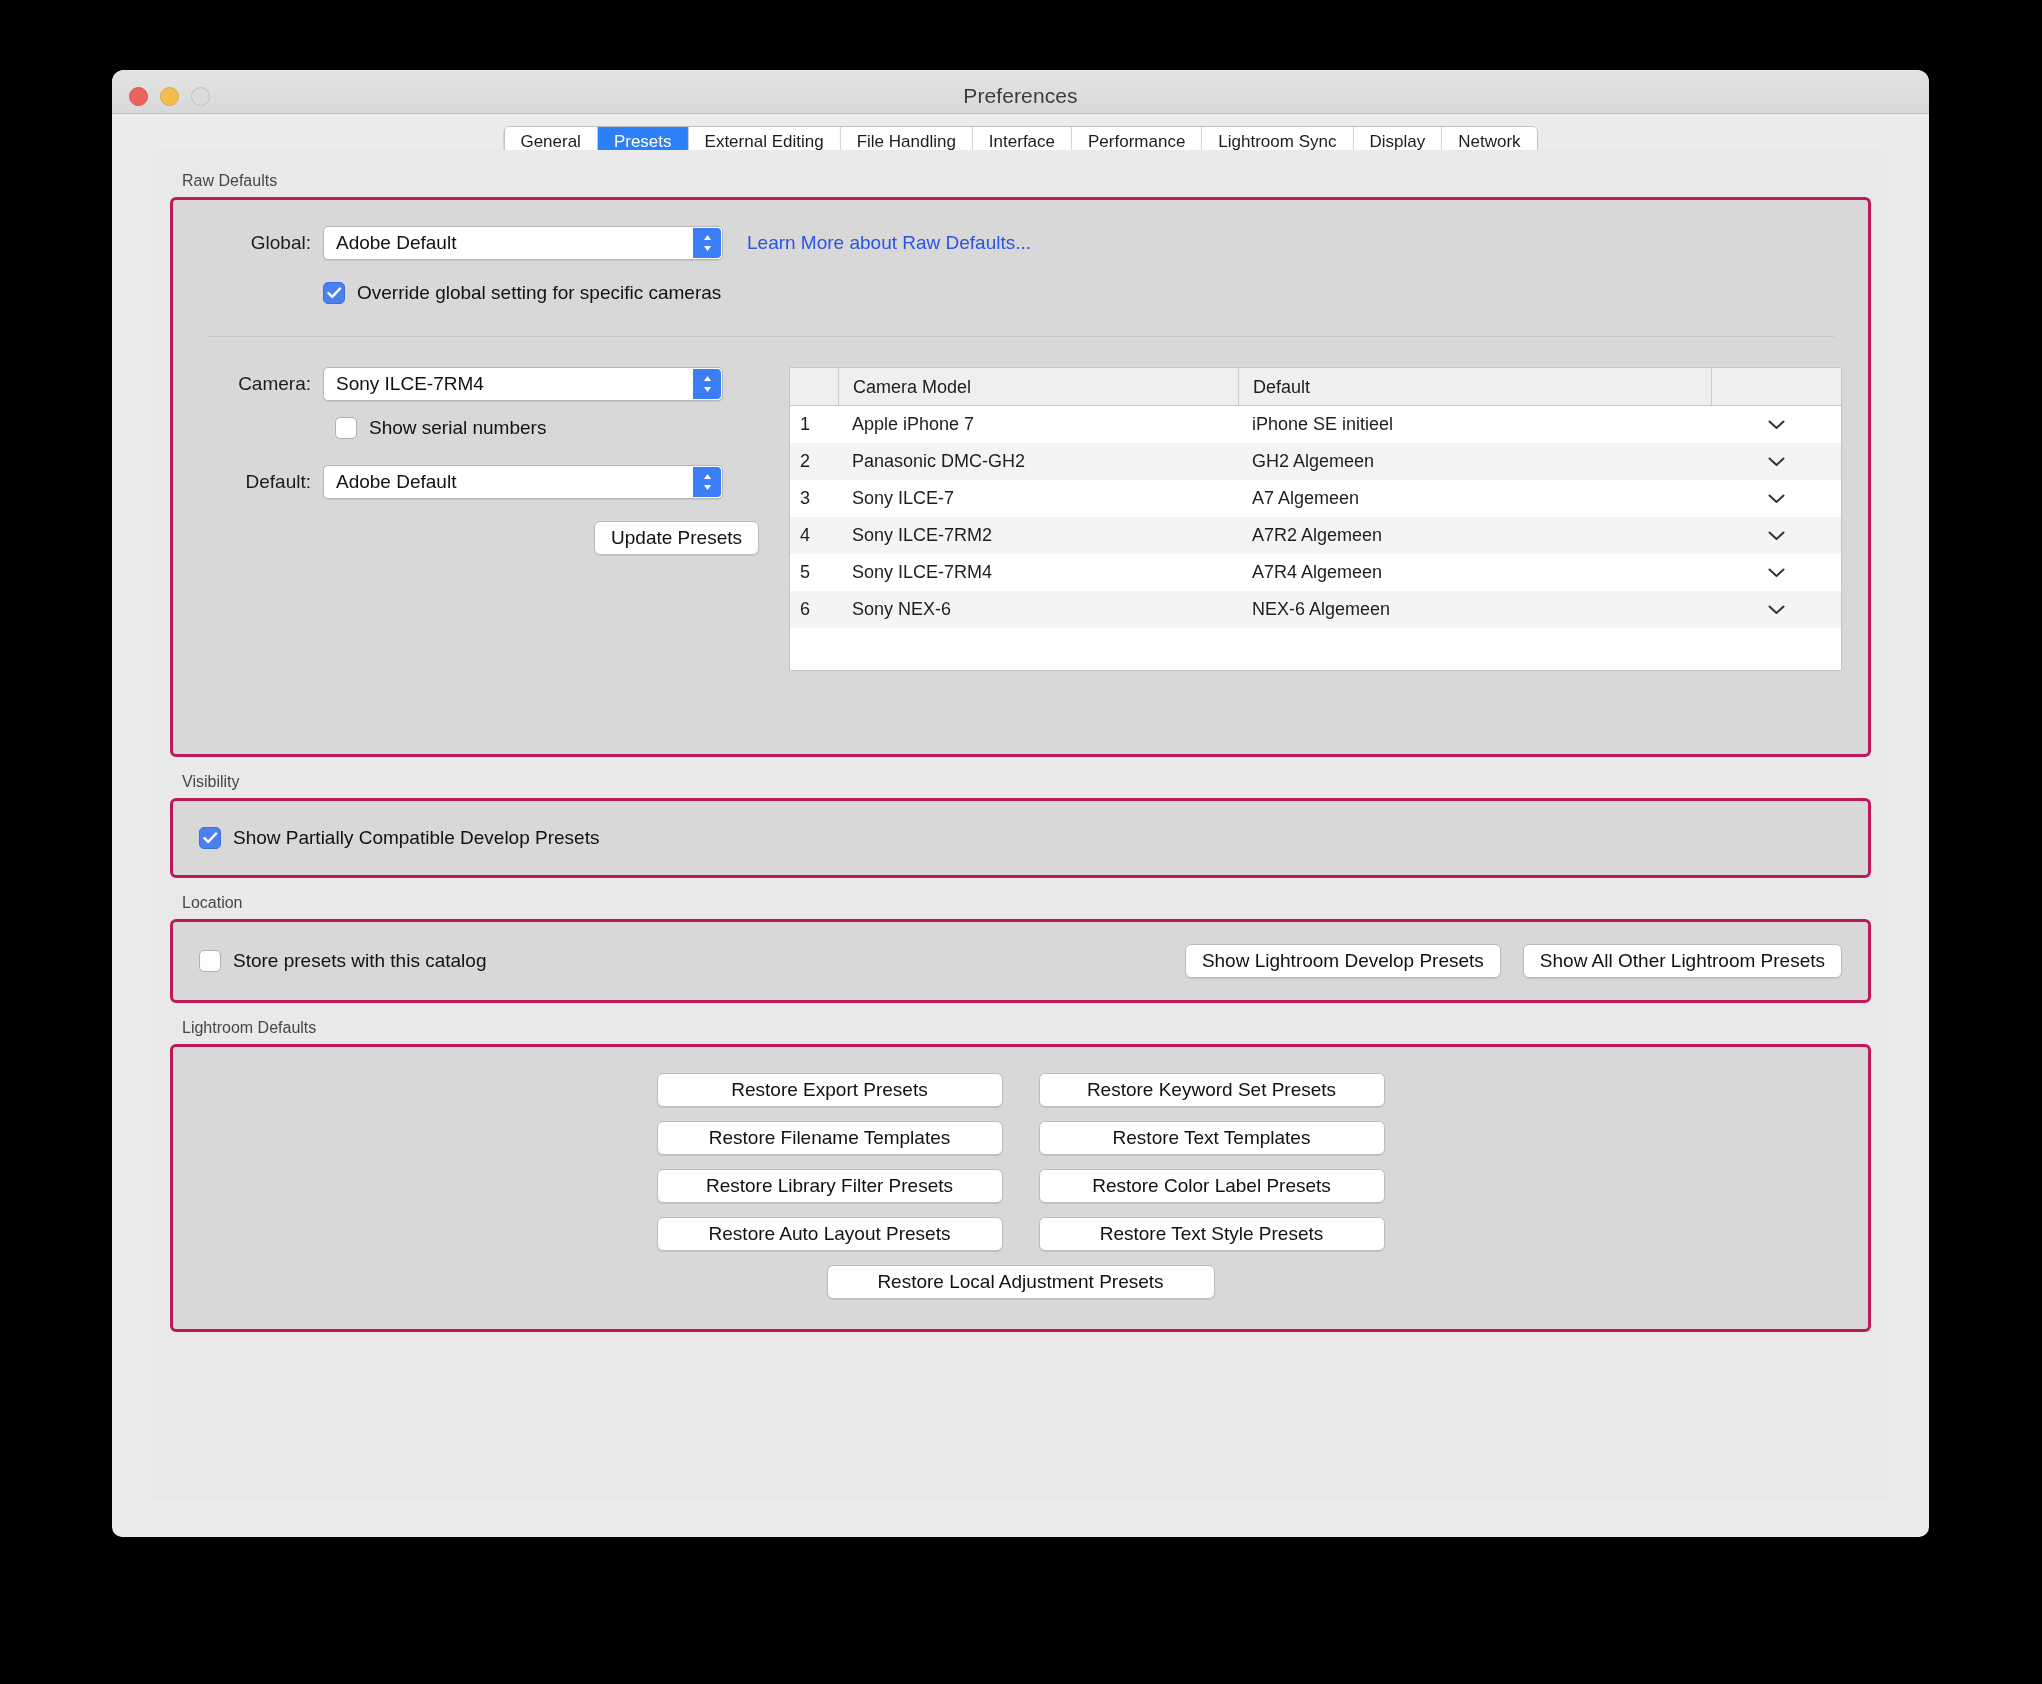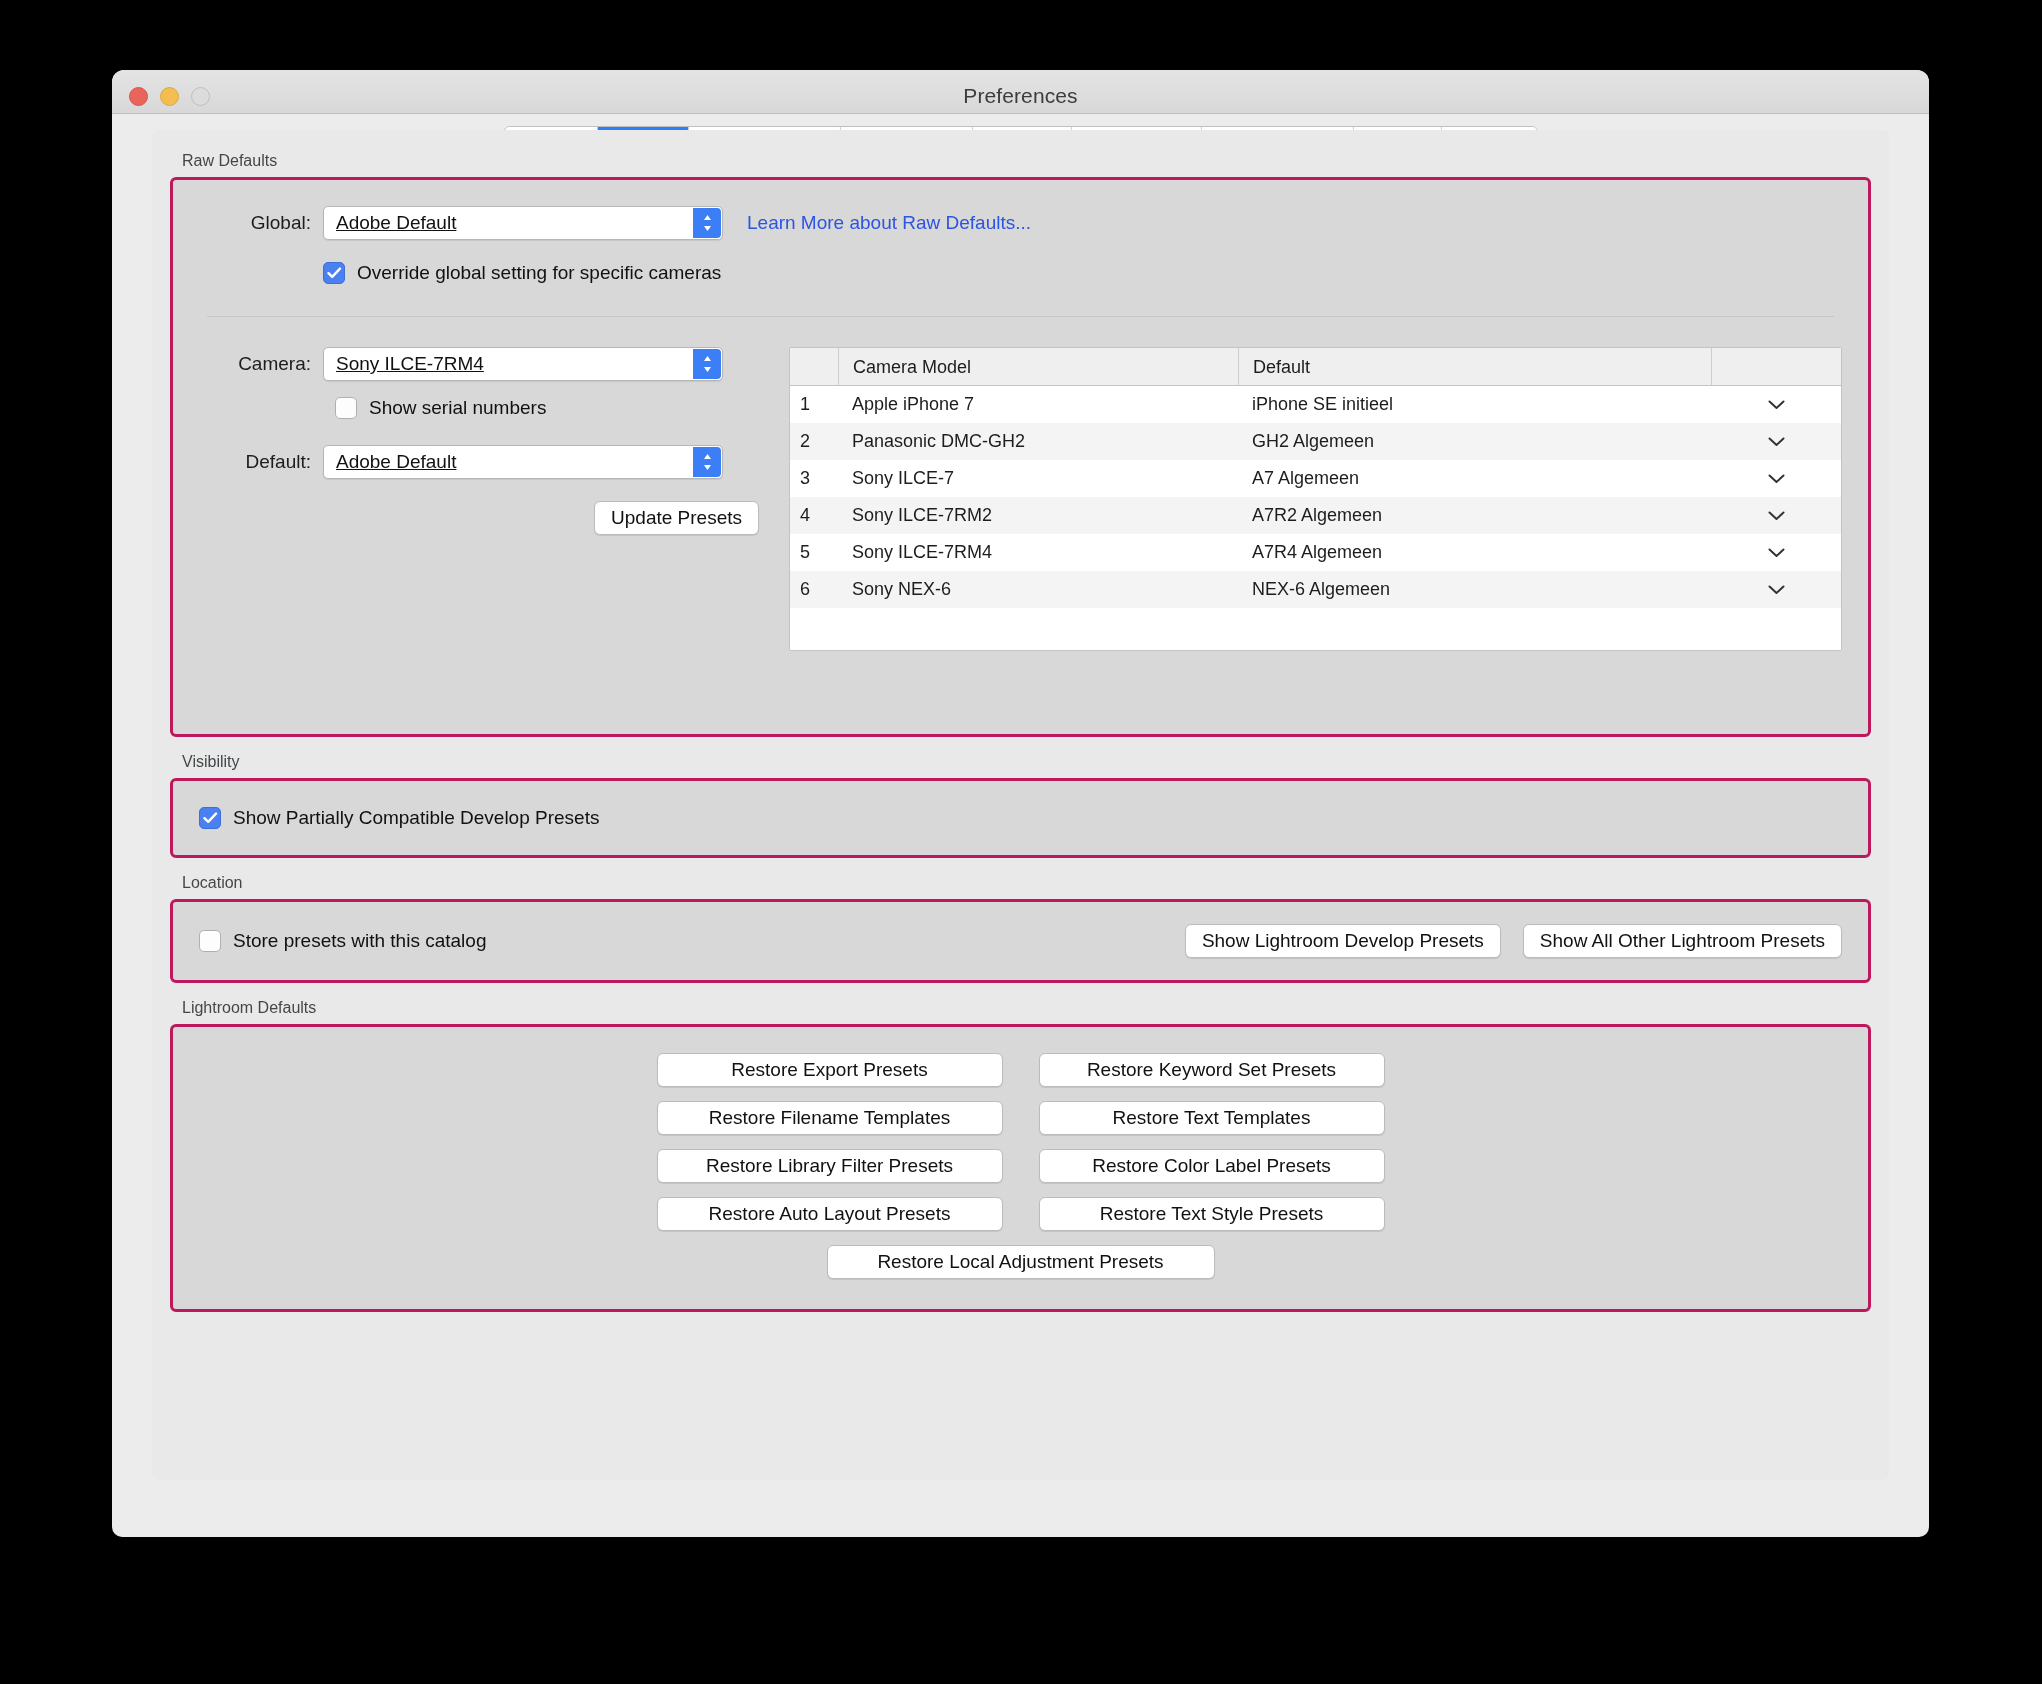--- a/index.html
+++ b/index.html
@@ -91,21 +91,21 @@
   .tab:last-child { border-right: none; }
   .tab.active {
     background: #2d7ff9;
     color: #ffffff;
   }
 
   
   .content {
     position: absolute;
     left: 40px;
-    top: 60px;
+    top: 80px;
     width: 1737px;
     height: 1350px;
     background: #e9e9e9;
     border-radius: 7px;
     padding: 22px 18px;
   }
 
   .group { margin-bottom: 16px; }
   .group-title {
     font-size: 16px;
@@ -137,21 +137,21 @@
     height: 34px;
     background: #ffffff;
     border: 1px solid #b6b6b6;
     border-radius: 5px;
     box-shadow: 0 1px 1px rgba(0,0,0,0.08);
     display: flex;
     align-items: center;
     padding-left: 12px;
     cursor: default;
   }
-  .popup .val { font-size: 19px; color: #111; text-decoration: underline; }
+  .popup .val { font-size: 19px; color: #111; }
   .popup .arrows {
     position: absolute;
     right: 1px; top: 1px; bottom: 1px;
     width: 28px;
     background: #3b7ef5;
     border-radius: 0 4px 4px 0;
     display: flex;
     flex-direction: column;
     align-items: center;
     justify-content: center;

